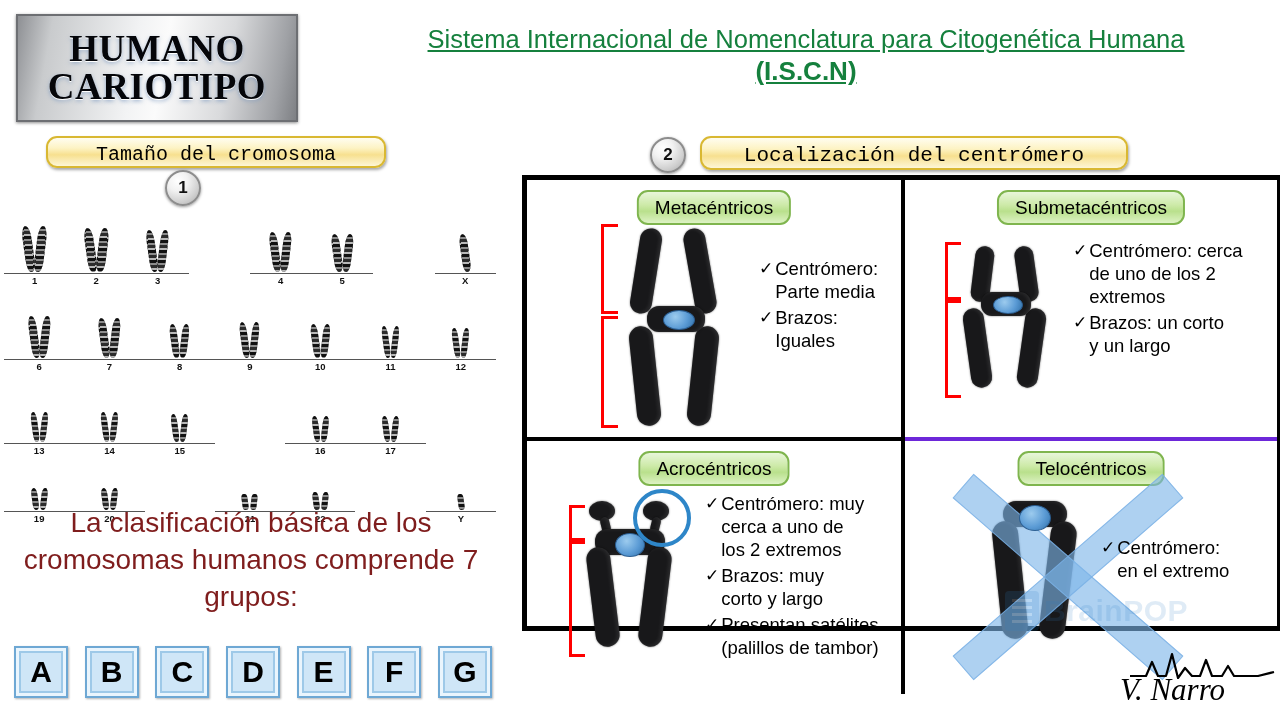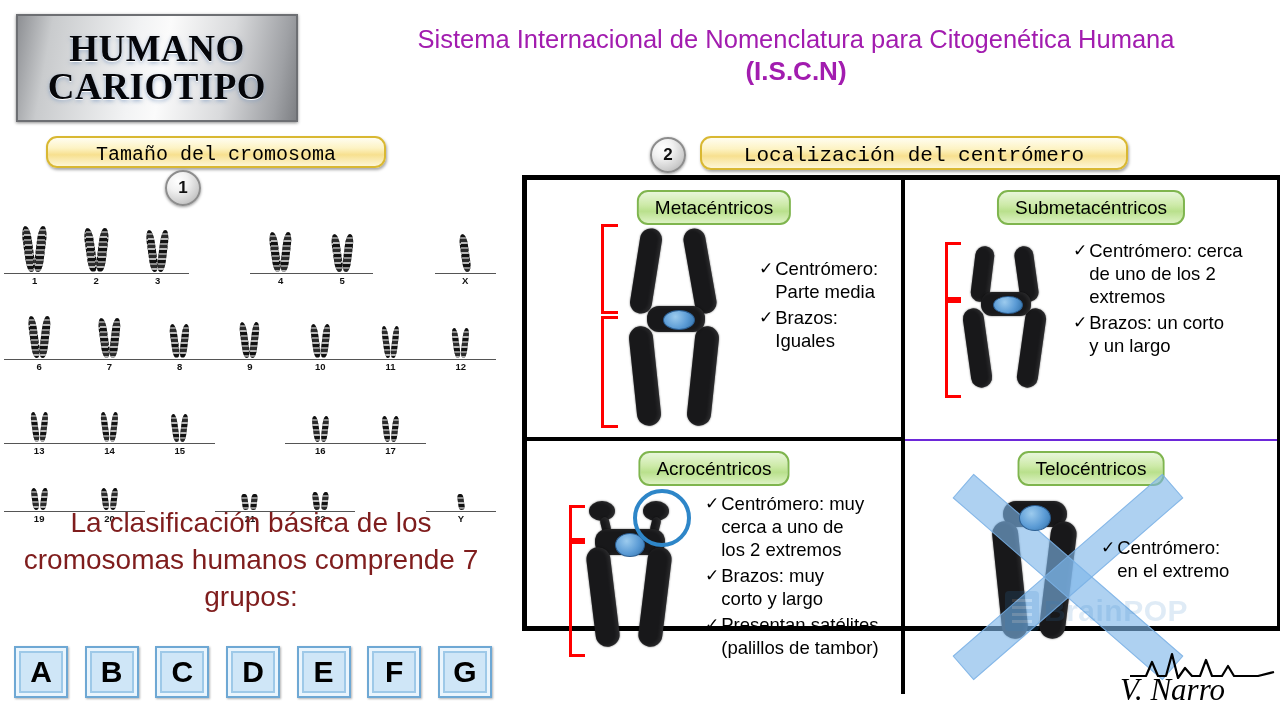--- a/index.html
+++ b/index.html
@@ -23,22 +23,23 @@
   }
   .title-plaque .line{
     font-family:"Liberation Serif", serif;
     font-weight:bold;font-size:37px;letter-spacing:.5px;color:#05060a;
     line-height:1.04;
     text-shadow:0 1px 0 #fff, 0 2px 4px rgba(120,150,190,.75);
   }
 
   
   .iscn-head{
-    position:absolute;left:336px;top:24px;width:920px;text-align:center;
-    color:#a21caf;
+    position:absolute;left:346px;top:24px;width:920px;text-align:center;
+    color:#15803d;
+    text-decoration:underline;
   }
   .iscn-head .l1{font-size:25.5px;line-height:1.18;white-space:nowrap;}
   .iscn-head .l2{font-size:26px;font-weight:bold;line-height:1.18;margin-top:2px;}
 
   
   .pill{
     display:inline-block;position:absolute;
     border-radius:11px;
     text-align:center;
     white-space:nowrap;
@@ -111,21 +112,21 @@
   }
   .letter-box span{font-size:30px;font-weight:bold;color:#000;}
 
   
   #panel{
     position:absolute;left:502px;top:175px;width:760px;height:456px;
     border:5px solid #000;box-sizing:border-box;background:#fff;margin-left:20px;
   }
   .quad{position:absolute;box-sizing:border-box;}
   #quad-meta{left:0;top:0;width:378px;height:261px;border-right:4px solid #000;border-bottom:4px solid #000;}
-  #quad-sub{left:378px;top:0;width:372px;height:261px;border-bottom:2px solid #6d28d9;}
+  #quad-sub{left:378px;top:0;width:372px;height:261px;border-bottom:4px solid #6d28d9;}
   #quad-acro{left:0;top:261px;width:378px;height:253px;border-right:4px solid #000;}
   #quad-telo{left:378px;top:261px;width:372px;height:253px;}
 
   .quad-head{position:absolute;top:10px;left:50%;transform:translateX(-50%);
     height:31px;padding:0 16px;border-radius:11px;display:flex;align-items:center;justify-content:center;}
   .quad-head .pill-txt{font-size:19px;}
 
   .bullets{position:absolute;color:#000;}
   .bullet{display:flex;align-items:flex-start;font-size:18.5px;line-height:1.24;margin-bottom:3px;}
   .bullet .tick{flex:0 0 auto;margin-right:2px;font-size:17px;line-height:1.24;}

